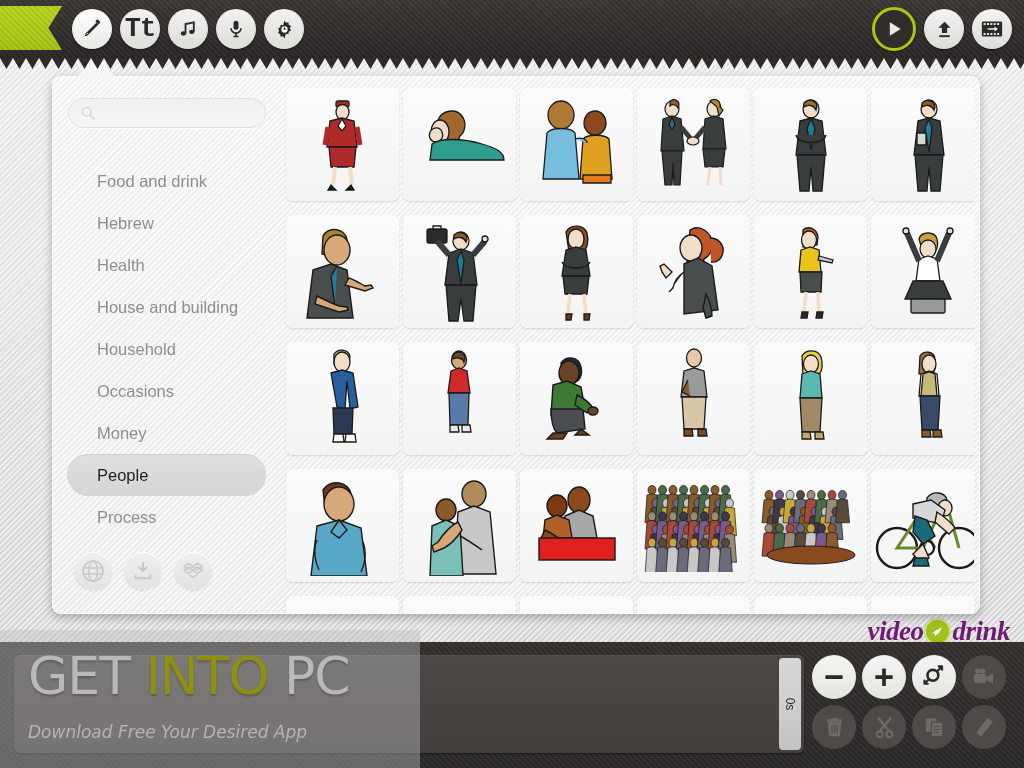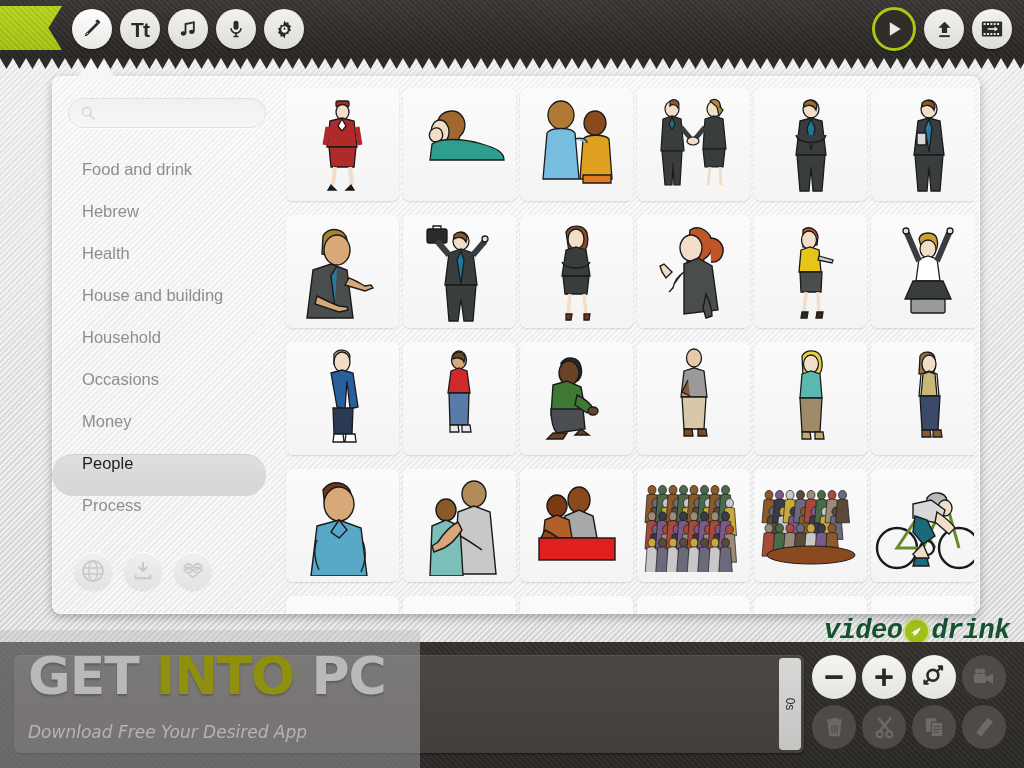--- a/index.html
+++ b/index.html
@@ -50,21 +50,21 @@
   .tool-btn svg { display: block; }
   .tool-btn.active {
     background: linear-gradient(180deg, #ffffff 0%, #e8e8e4 100%);
   }
   .tool-btn.play {
     background: #302d2b; border: 3px solid #a9c910;
     color: #e8e8e4;
   }
   .tool-btn.play svg { fill: #e9e9e6; }
   .tool-btn .tt {
-    font-family: Liberation Sans, sans-serif; font-weight: bold; font-size: 21px;
+    font-family: Liberation Mono, monospace; font-weight: bold; font-size: 27px;
     letter-spacing: -1px; line-height: 1;
   }
 
   .panel-pointer {
     position: absolute; left: 76px; top: 52px; width: 40px; height: 26px;
     z-index: 29;
   }
 
   
   .library {
@@ -92,23 +92,24 @@
     font-family: "Liberation Sans", sans-serif;
     box-shadow: 0 1px 0 rgba(255,255,255,0.9);
   }
   .search-icon {
     position: absolute; left: 12px; top: 7px; width: 16px; height: 16px;
     opacity: 0.35; pointer-events: none;
   }
 
   .cat-list { position: absolute; left: 0; top: 84px; width: 230px; }
   .cat-item {
-    height: 42px; display: flex; 
+    height: 42px; display: flex; align-items: center;
     padding-left: 30px; font-size: 16.5px; color: #8e8e8e;
     cursor: pointer;
+    margin-left: 15px;
   }
   .cat-item.selected {
     color: #1e1e1e;
     background: linear-gradient(180deg, #e0e0e0 0%, #d5d5d5 100%);
     border-top-right-radius: 21px; border-bottom-right-radius: 21px;
     border-top-left-radius: 21px; border-bottom-left-radius: 21px;
     margin-right: 16px;
     box-shadow: inset 0 1px 1px rgba(0,0,0,0.08);
   }
 
@@ -136,23 +137,23 @@
     box-shadow: 0 1px 2px rgba(0,0,0,0.13);
     display: flex; align-items: center; justify-content: center;
     overflow: hidden; cursor: pointer; position: relative;
   }
   .tile svg { display: block; }
 
   
   .logo {
     position: absolute; right: 14px; top: 616px; z-index: 20;
     display: flex; align-items: center;
-    font-family: Liberation Mono, monospace;
+    font-family: Liberation Serif, serif;
     font-weight: bold; font-style: italic; font-size: 27px;
-    color: #14532d; letter-spacing: -0.5px;
+    color: #701a75; letter-spacing: -0.5px;
   }
   .logo-dot {
     width: 27px; height: 27px; border-radius: 50%;
     background: #9fc11a; margin: 0 1px;
     display: inline-flex; align-items: center; justify-content: center;
     box-shadow: inset 0 0 0 2px rgba(255,255,255,0.5);
   }
 
   
   .bottombar {
@@ -196,21 +197,21 @@
     background: #4d4a47; color: #6e6a67; cursor: default;
   }
 
   
   .wm {
     position: absolute; left: 0; top: 630px; width: 420px; height: 138px;
     background: rgba(190,190,190,0.42); z-index: 40; pointer-events: none;
   }
   .wm-title {
     position: absolute; left: 28px; top: 16px;
-    font-size: 52px; font-weight: bold; letter-spacing: -1px;
+    font-size: 52px; font-weight: normal; letter-spacing: -1px;
     font-family: "DejaVu Sans", sans-serif;
     color: #b9b9b9; text-shadow: 0 2px 2px rgba(0,0,0,0.22);
     white-space: nowrap;
   }
   .wm-title .hl { color: #8f900f; }
   .wm-sub {
     position: absolute; left: 28px; top: 92px;
     font-size: 17px; font-style: italic; color: #b4b4b4;
     font-family: "DejaVu Sans", sans-serif;
   }

